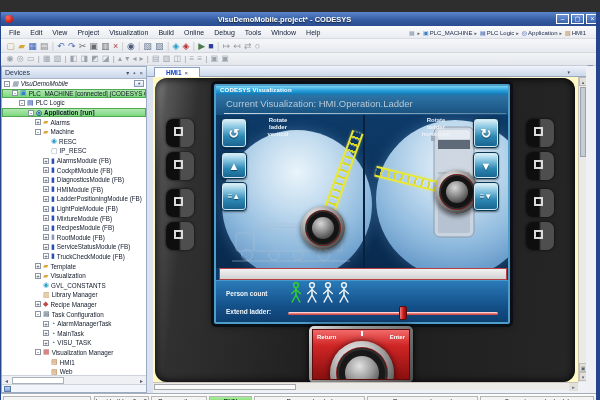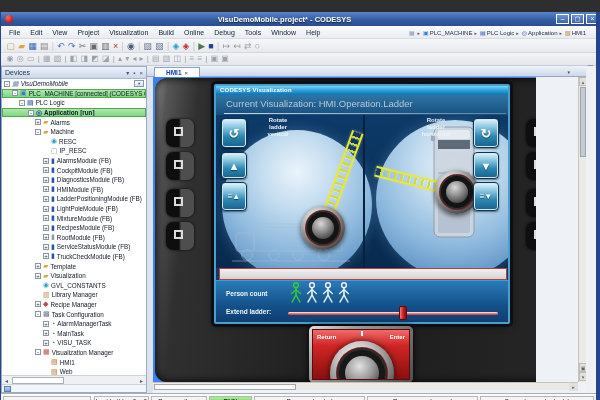--- a/index.html
+++ b/index.html
@@ -40,21 +40,21 @@
   #devstrip{left:0;top:317px;width:144px;height:8px;background:#f2f5f9;border-top:1px solid #cfd4da}
   #devstrip i{position:absolute;left:2px;top:1px;width:7px;height:6px;background:linear-gradient(#bcd4f0,#7ea6d8);border:1px solid #5a7aa8}
   #splitter{left:146px;top:54px;width:6px;height:327px;background:#dde3ee}
   
   #tabbar{left:146px;top:54px;width:449px;height:11px;background:linear-gradient(#eef2fa,#ccd8ea);border-bottom:1px solid #98a8c2}
   #tab{position:absolute;left:7px;top:1px;width:46px;height:10px;background:#fff;border:1px solid #8aa0c0;border-bottom:none;display:flex;align-items:center;justify-content:center}
   #tab .l{font-size:6.5px;font-weight:bold;color:#1040c0}
   #tab .x{font-size:6px;color:#404040;margin-left:3px}
   #tabmenu{position:absolute;right:26px;top:3px;font-size:5px;color:#404858}
   #floaticon{left:586px;top:52px;font-size:7px;color:#5868a0}
-  #canvas{left:152px;top:65px;width:383px;height:305px;background:#3b82f6;overflow:hidden}
+  #canvas{left:152px;top:65px;width:425px;height:305px;background:#fef9c3;overflow:hidden}
   #frame{position:absolute;left:2px;top:1px;width:420px;height:304px;border-radius:12px;background:linear-gradient(97deg,#969696 0%,#565656 3%,#303030 10%,#1d1d1d 48%,#262626 100%);box-shadow:inset 0 0 8px #000}
   .sbtn{position:absolute;width:28px;height:28px;border-radius:7px;background:linear-gradient(90deg,#0e0e0e 0 46%,#4e4e4e 54%);box-shadow:0 0 3px rgba(0,0,0,.8)}
   .sbtn i{position:absolute;left:8px;top:8px;width:9px;height:9px;border:2px solid #dcdcdc}
   
   #screen{position:absolute;left:59px;top:6px;width:296px;height:240px;border:2px solid #4e9ecc;border-radius:2px;background:#0d3a68;box-shadow:0 0 0 3px #0c1016,0 0 8px rgba(0,0,0,.8);overflow:hidden}
   #scr-title{position:absolute;left:0;top:0;width:100%;height:9px;background:linear-gradient(180deg,#79d4f4,#29a0dc 50%,#1173ae);color:#fff;font-size:6px;font-weight:bold;line-height:9px;padding-left:4px;letter-spacing:.2px}
   #scr-head{position:absolute;left:0;top:9px;width:100%;height:20px;background:linear-gradient(180deg,#2e74a6,#18507e)}
   #scr-head .h{font-size:9.5px;color:#b6c8d6;padding:3px 0 0 10px;white-space:nowrap}
   #scr-head .u{position:absolute;left:8px;bottom:1px;width:282px;height:1px;background:linear-gradient(90deg,#cdd9e1,#58809f)}
   #panels{position:absolute;left:0;top:29px;width:296px;height:153px;background:linear-gradient(180deg,#0d3a68,#092a4e);overflow:hidden}

